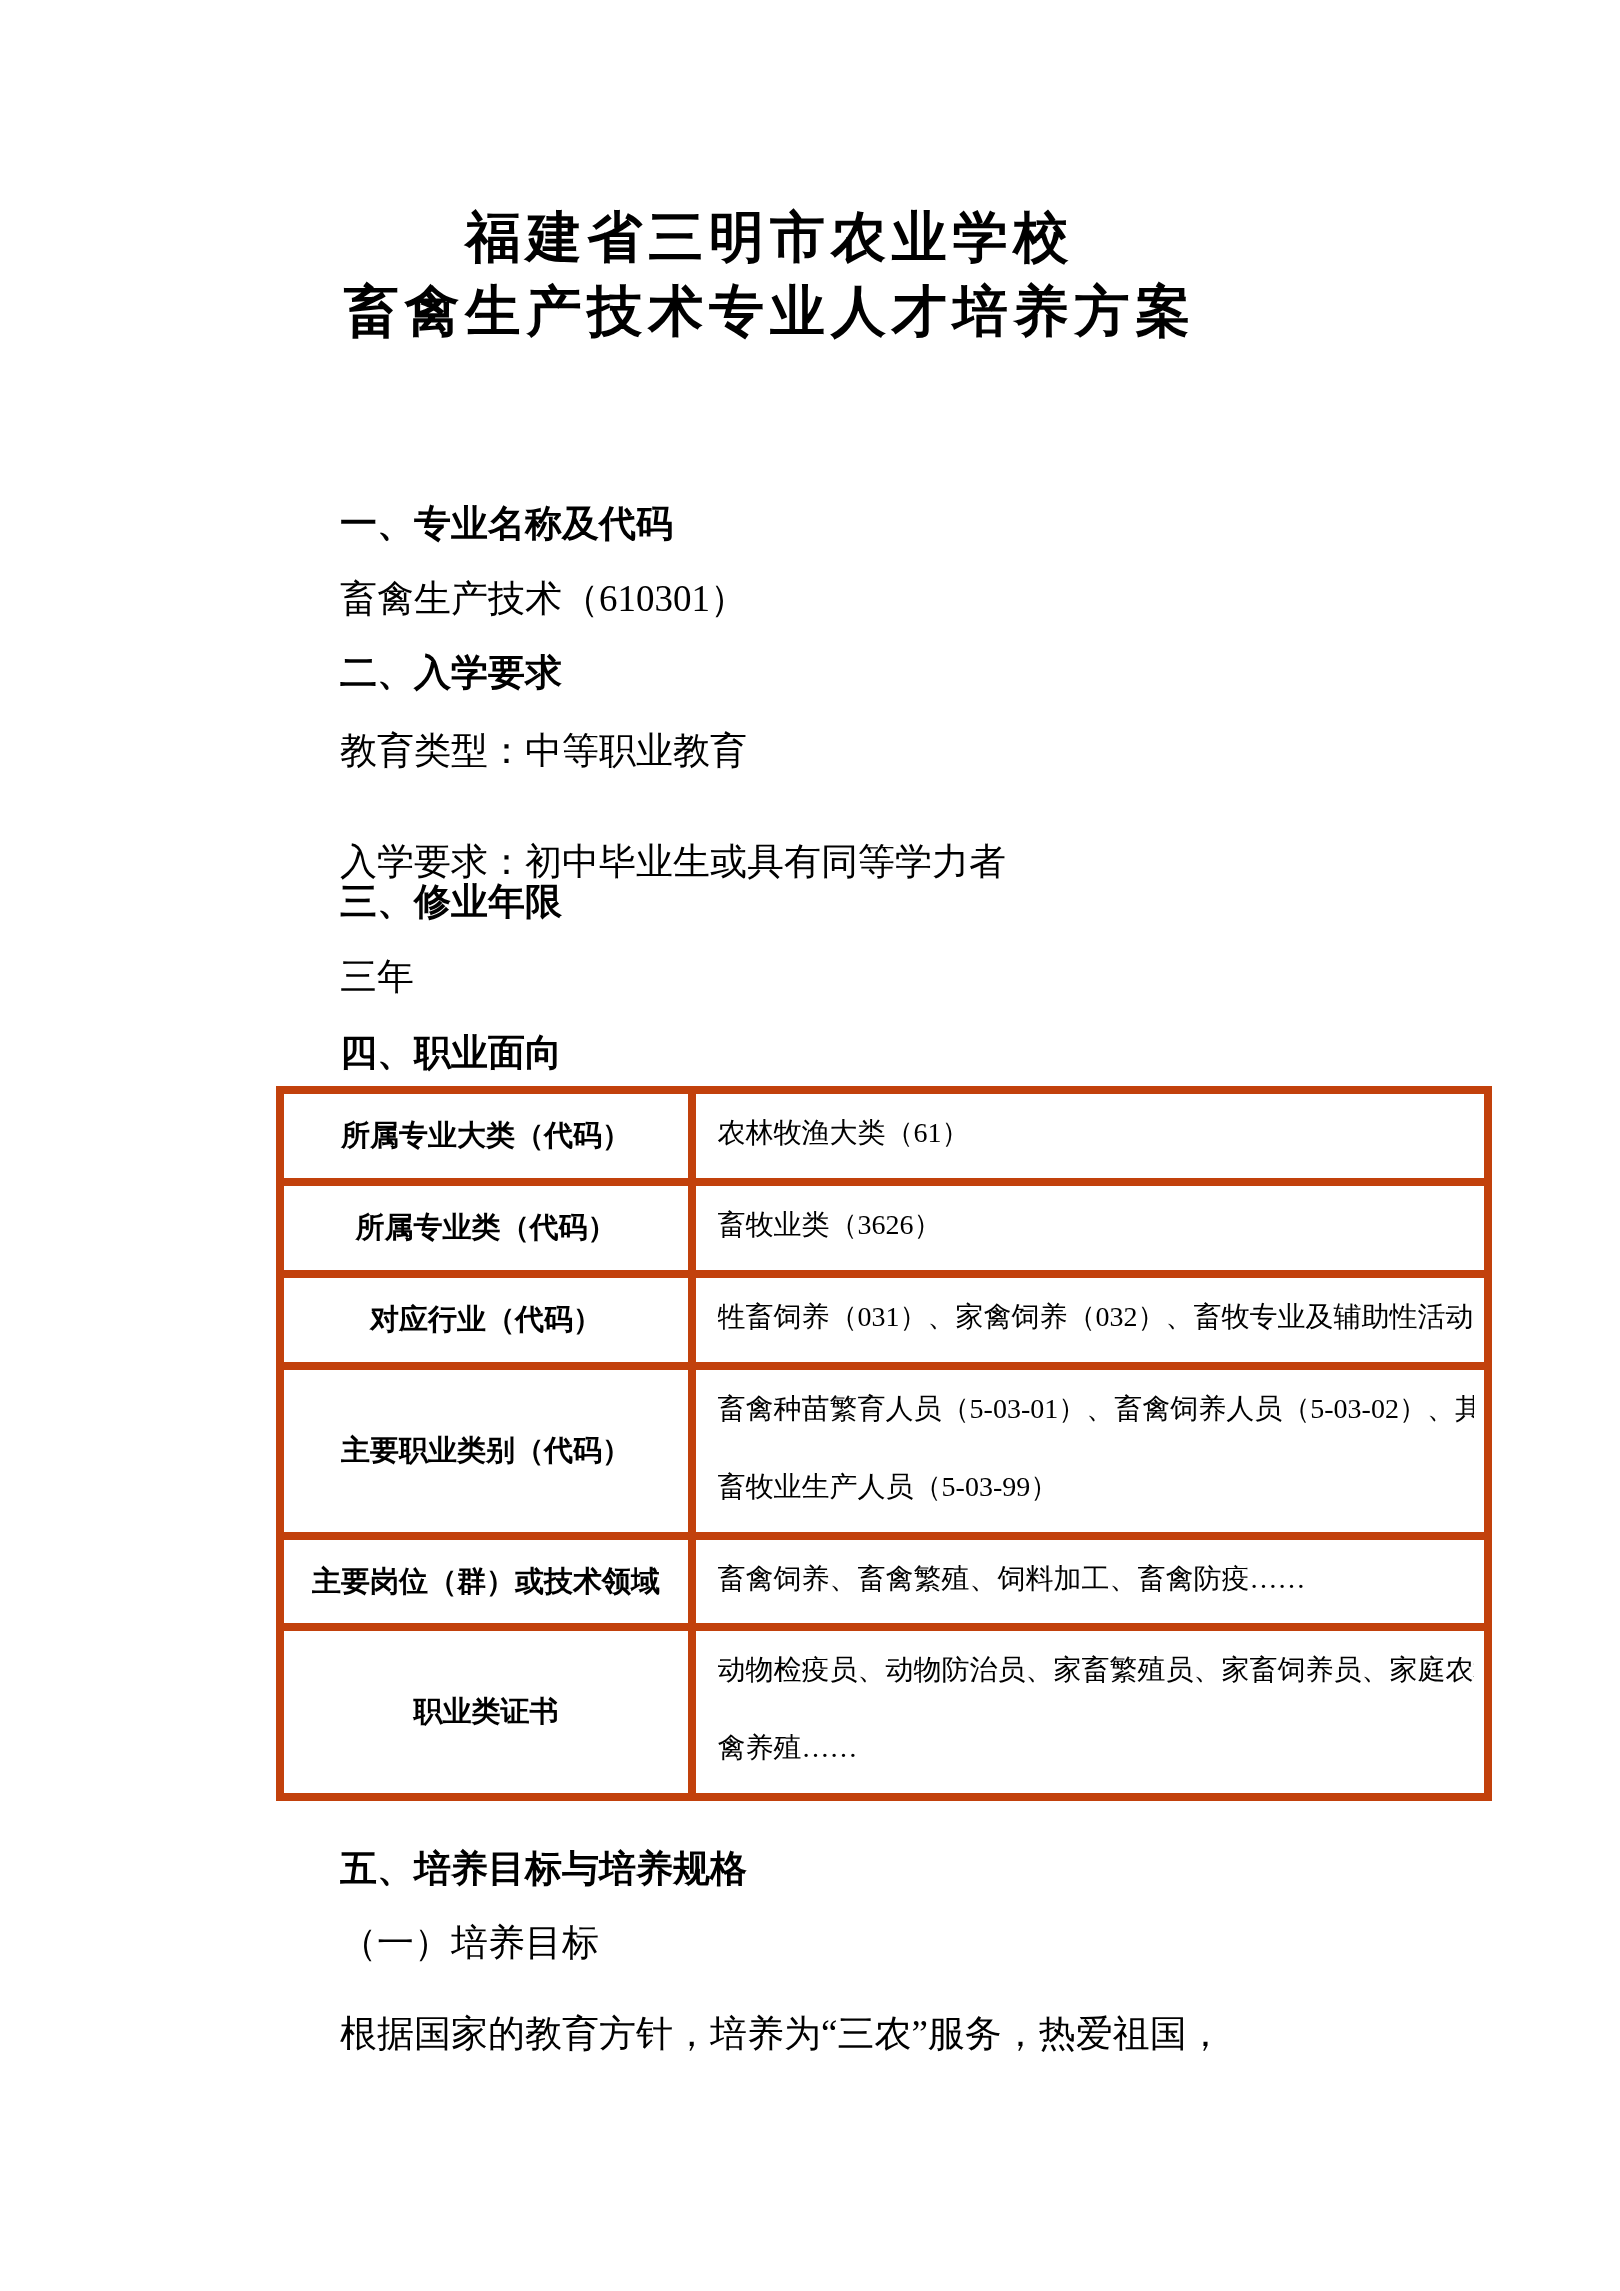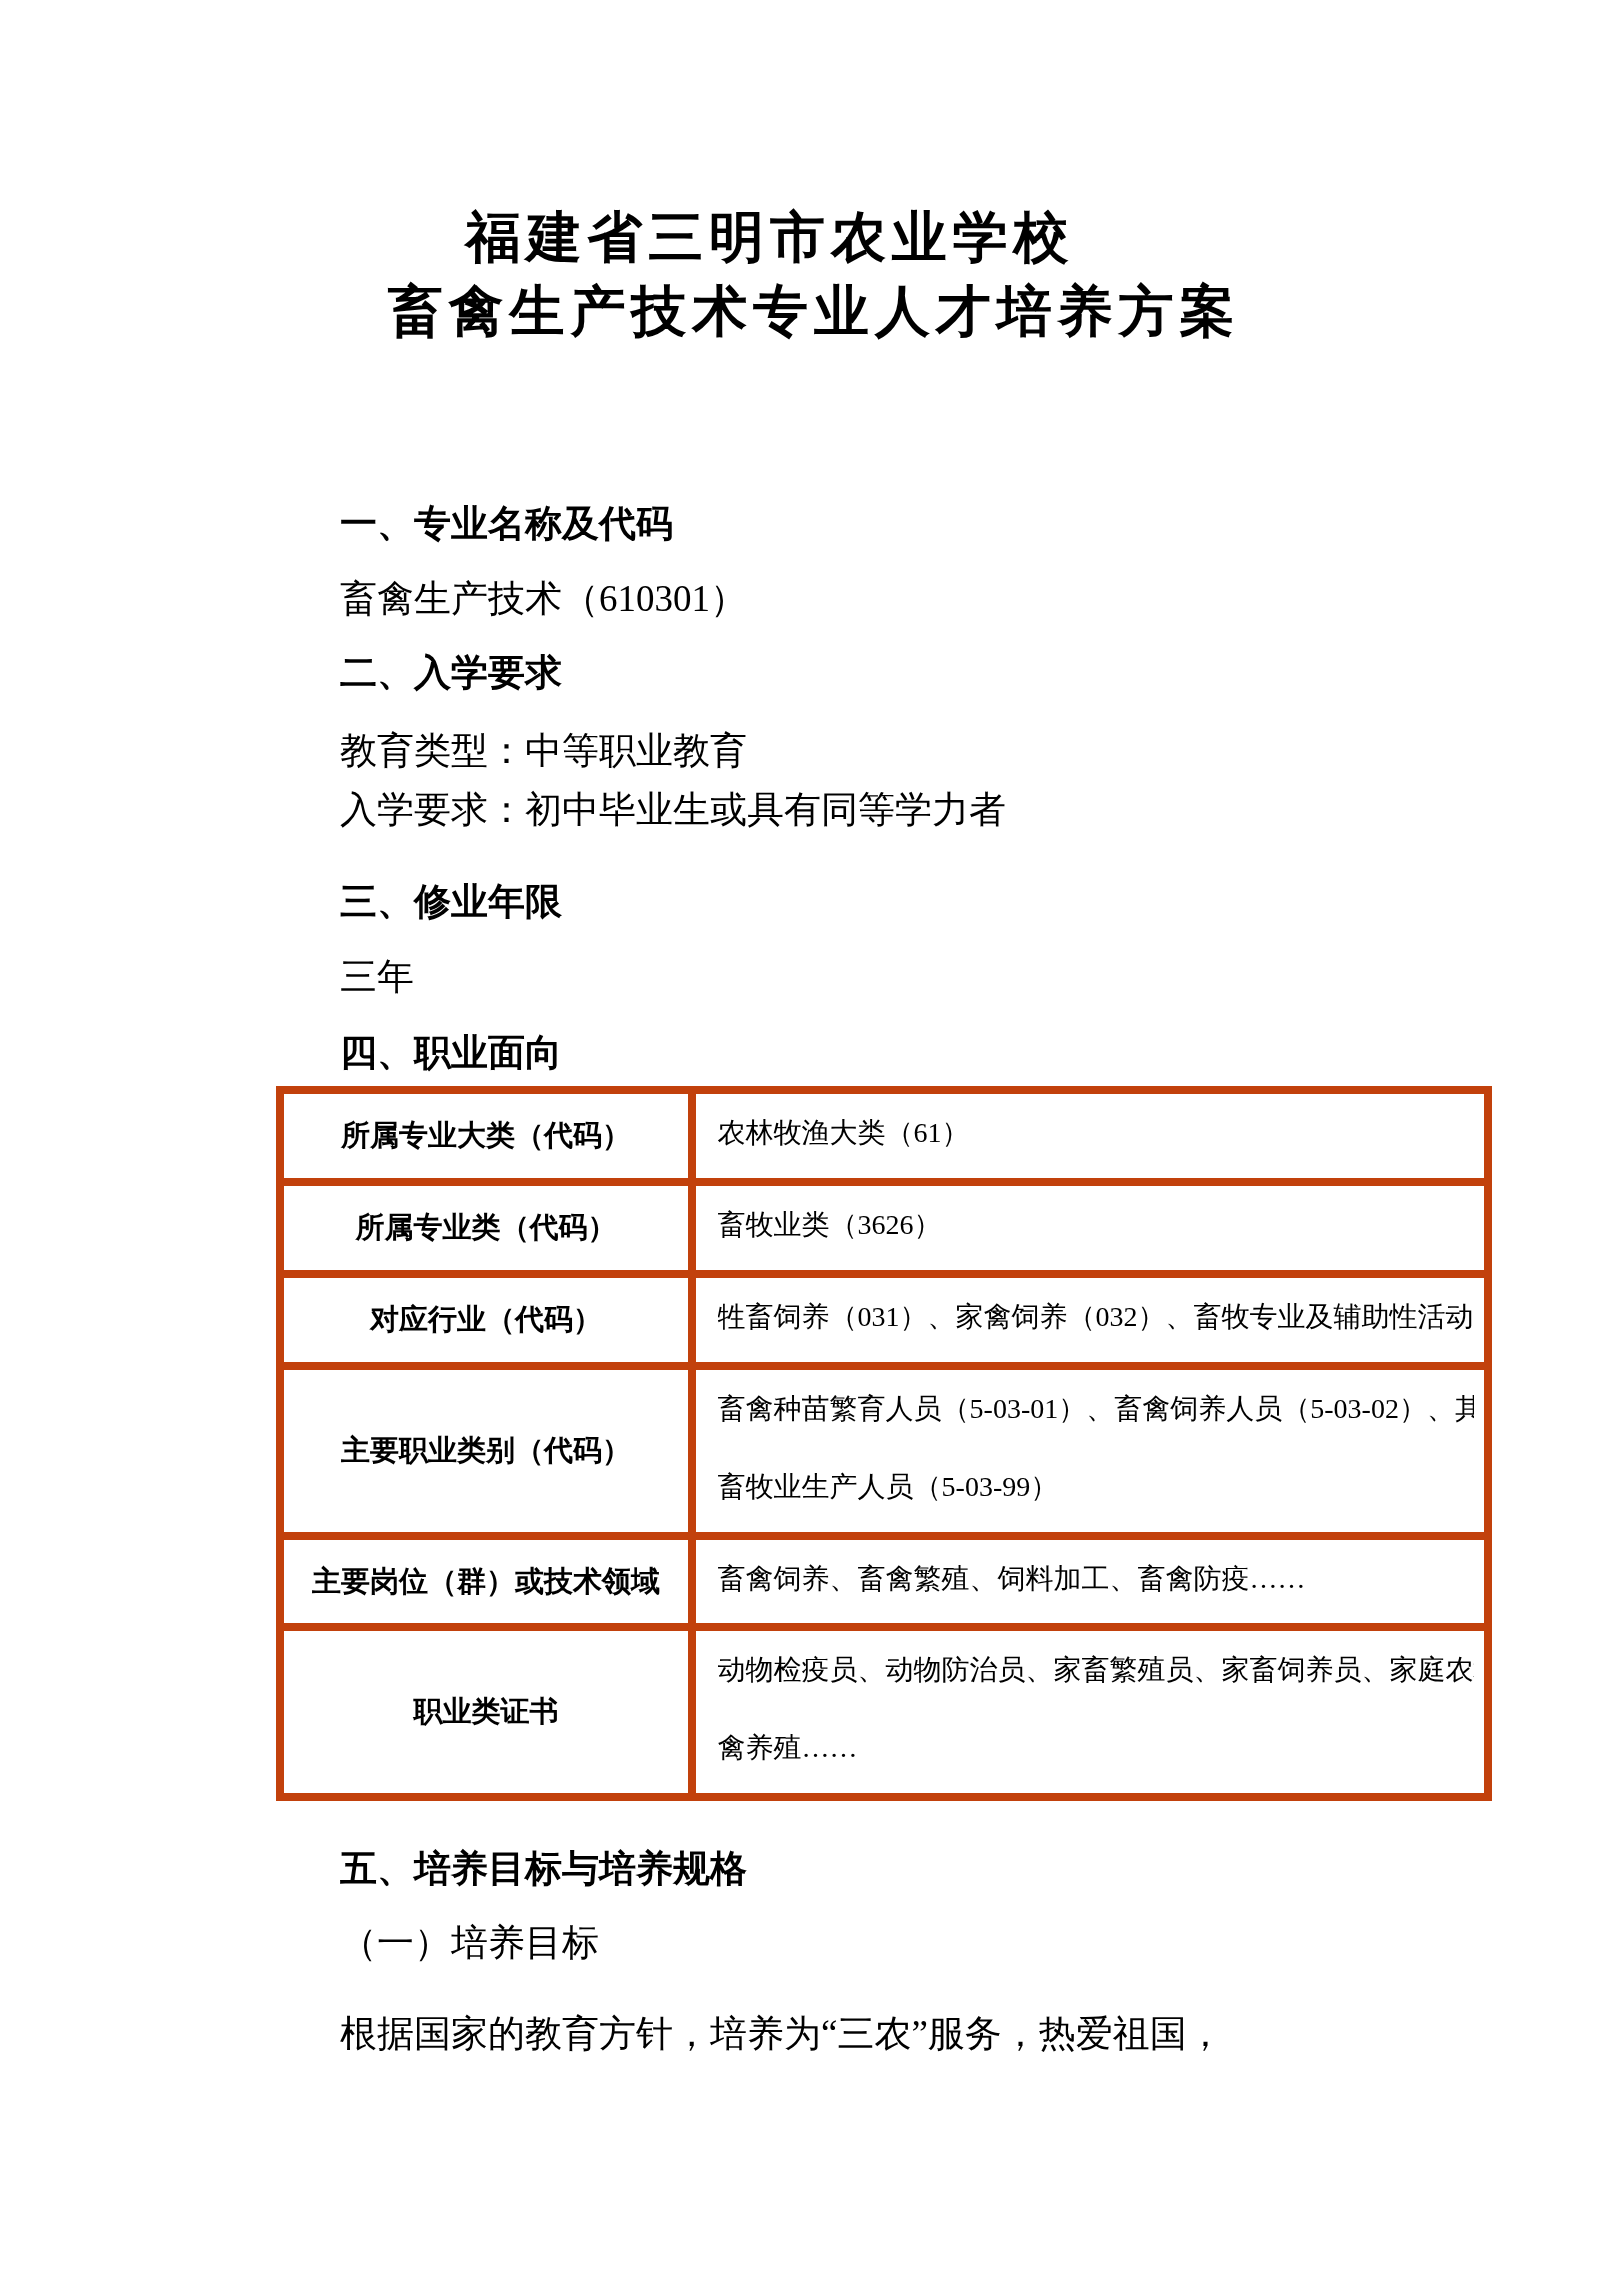--- a/index.html
+++ b/index.html
@@ -68,28 +68,28 @@
   tr.r-d{height:165px;}
   tr.r-e{height:82px;}
   tr.r-f{height:164px;}
 </style>
 </head>
 <body>
 
 <div class="page">
 
   <div class="title-line" style="top:200px;">福建省三明市农业学校</div>
-  <div class="title-line" style="top:274px;padding-left:44px;">畜禽生产技术专业人才培养方案</div>
+  <div class="title-line" style="top:274px;">畜禽生产技术专业人才培养方案</div>
 
   <div class="line heading" style="top:486px;">一、专业名称及代码</div>
   <div class="line" style="top:561px;">畜禽生产技术（610301）</div>
 
   <div class="line" style="top:713px;">教育类型：中等职业教育</div>
   <div class="line heading" style="top:635px;">二、入学要求</div>
-  <div class="line" style="top:772px;text-align:center;">入学要求：初中毕业生或具有同等学力者</div>
+  <div class="line" style="top:824px;text-align:center;">入学要求：初中毕业生或具有同等学力者</div>
 
   <div class="line heading" style="top:864px;">三、修业年限</div>
   <div class="line" style="top:939px;">三年</div>
 
   <div class="line heading" style="top:1015px;">四、职业面向</div>
 
   <table class="career">
     <tbody>
         <tr class="r-a">
       <td class="lab">所属专业大类（代码）</td>

